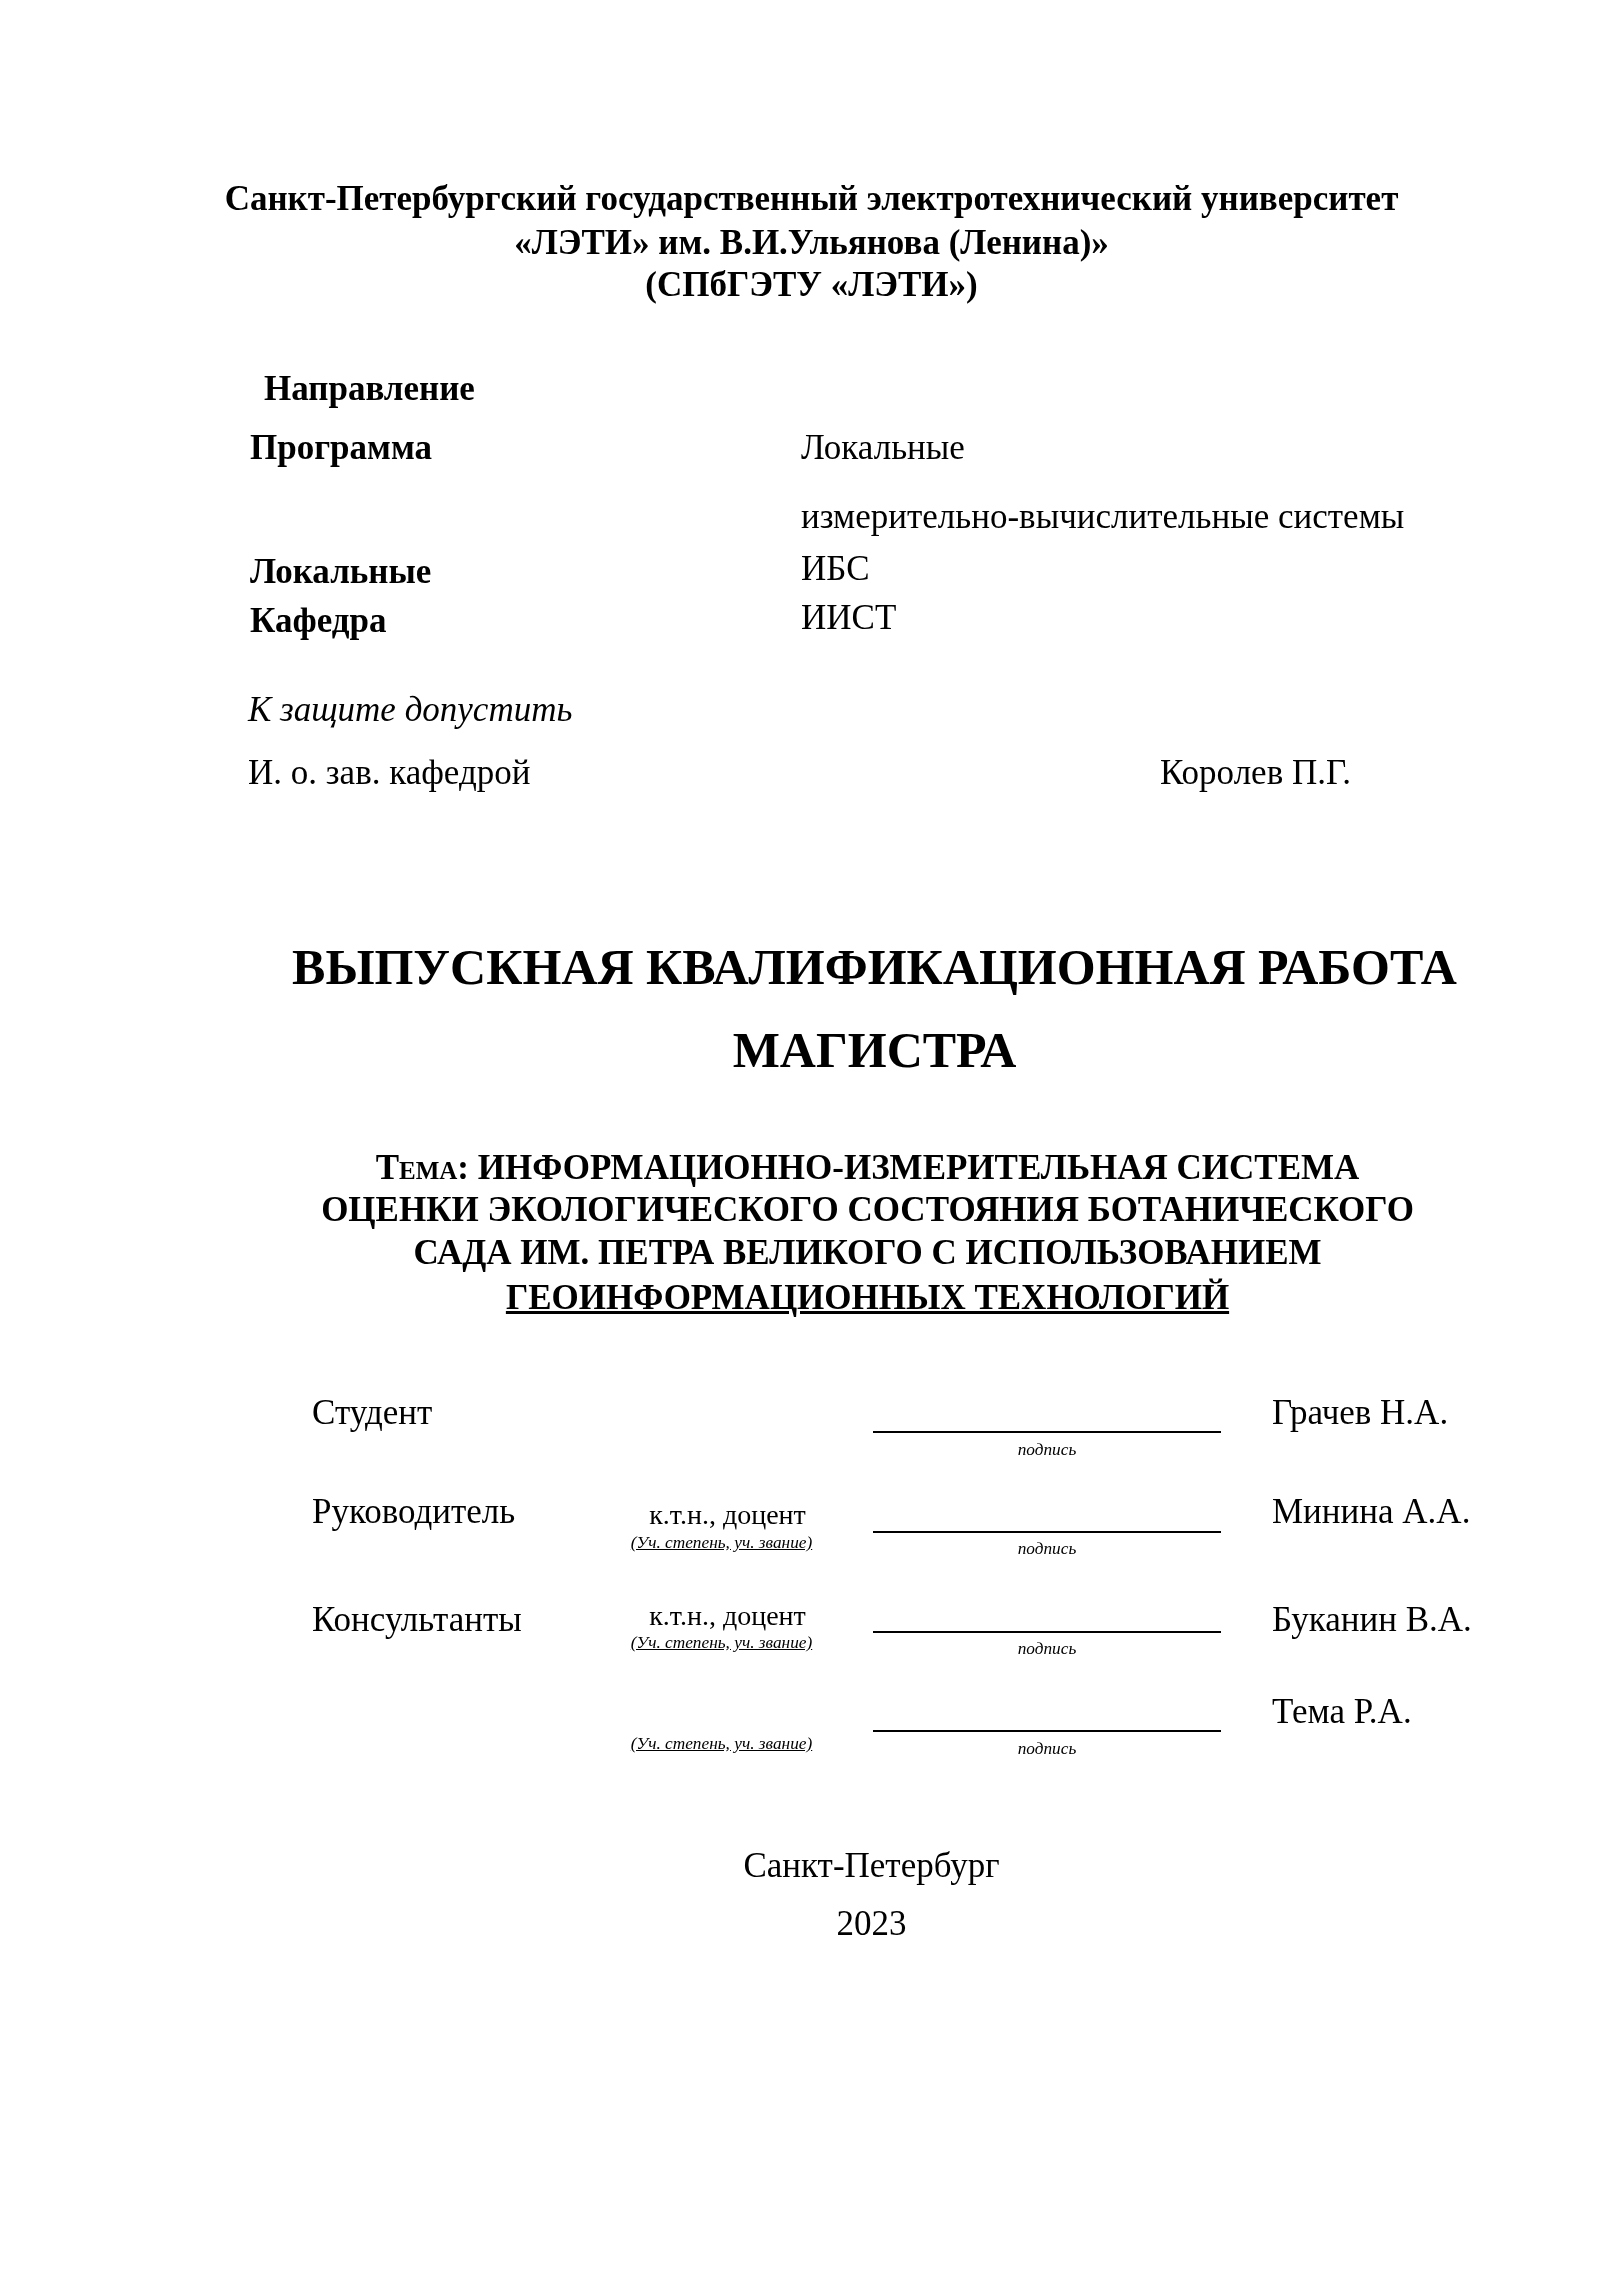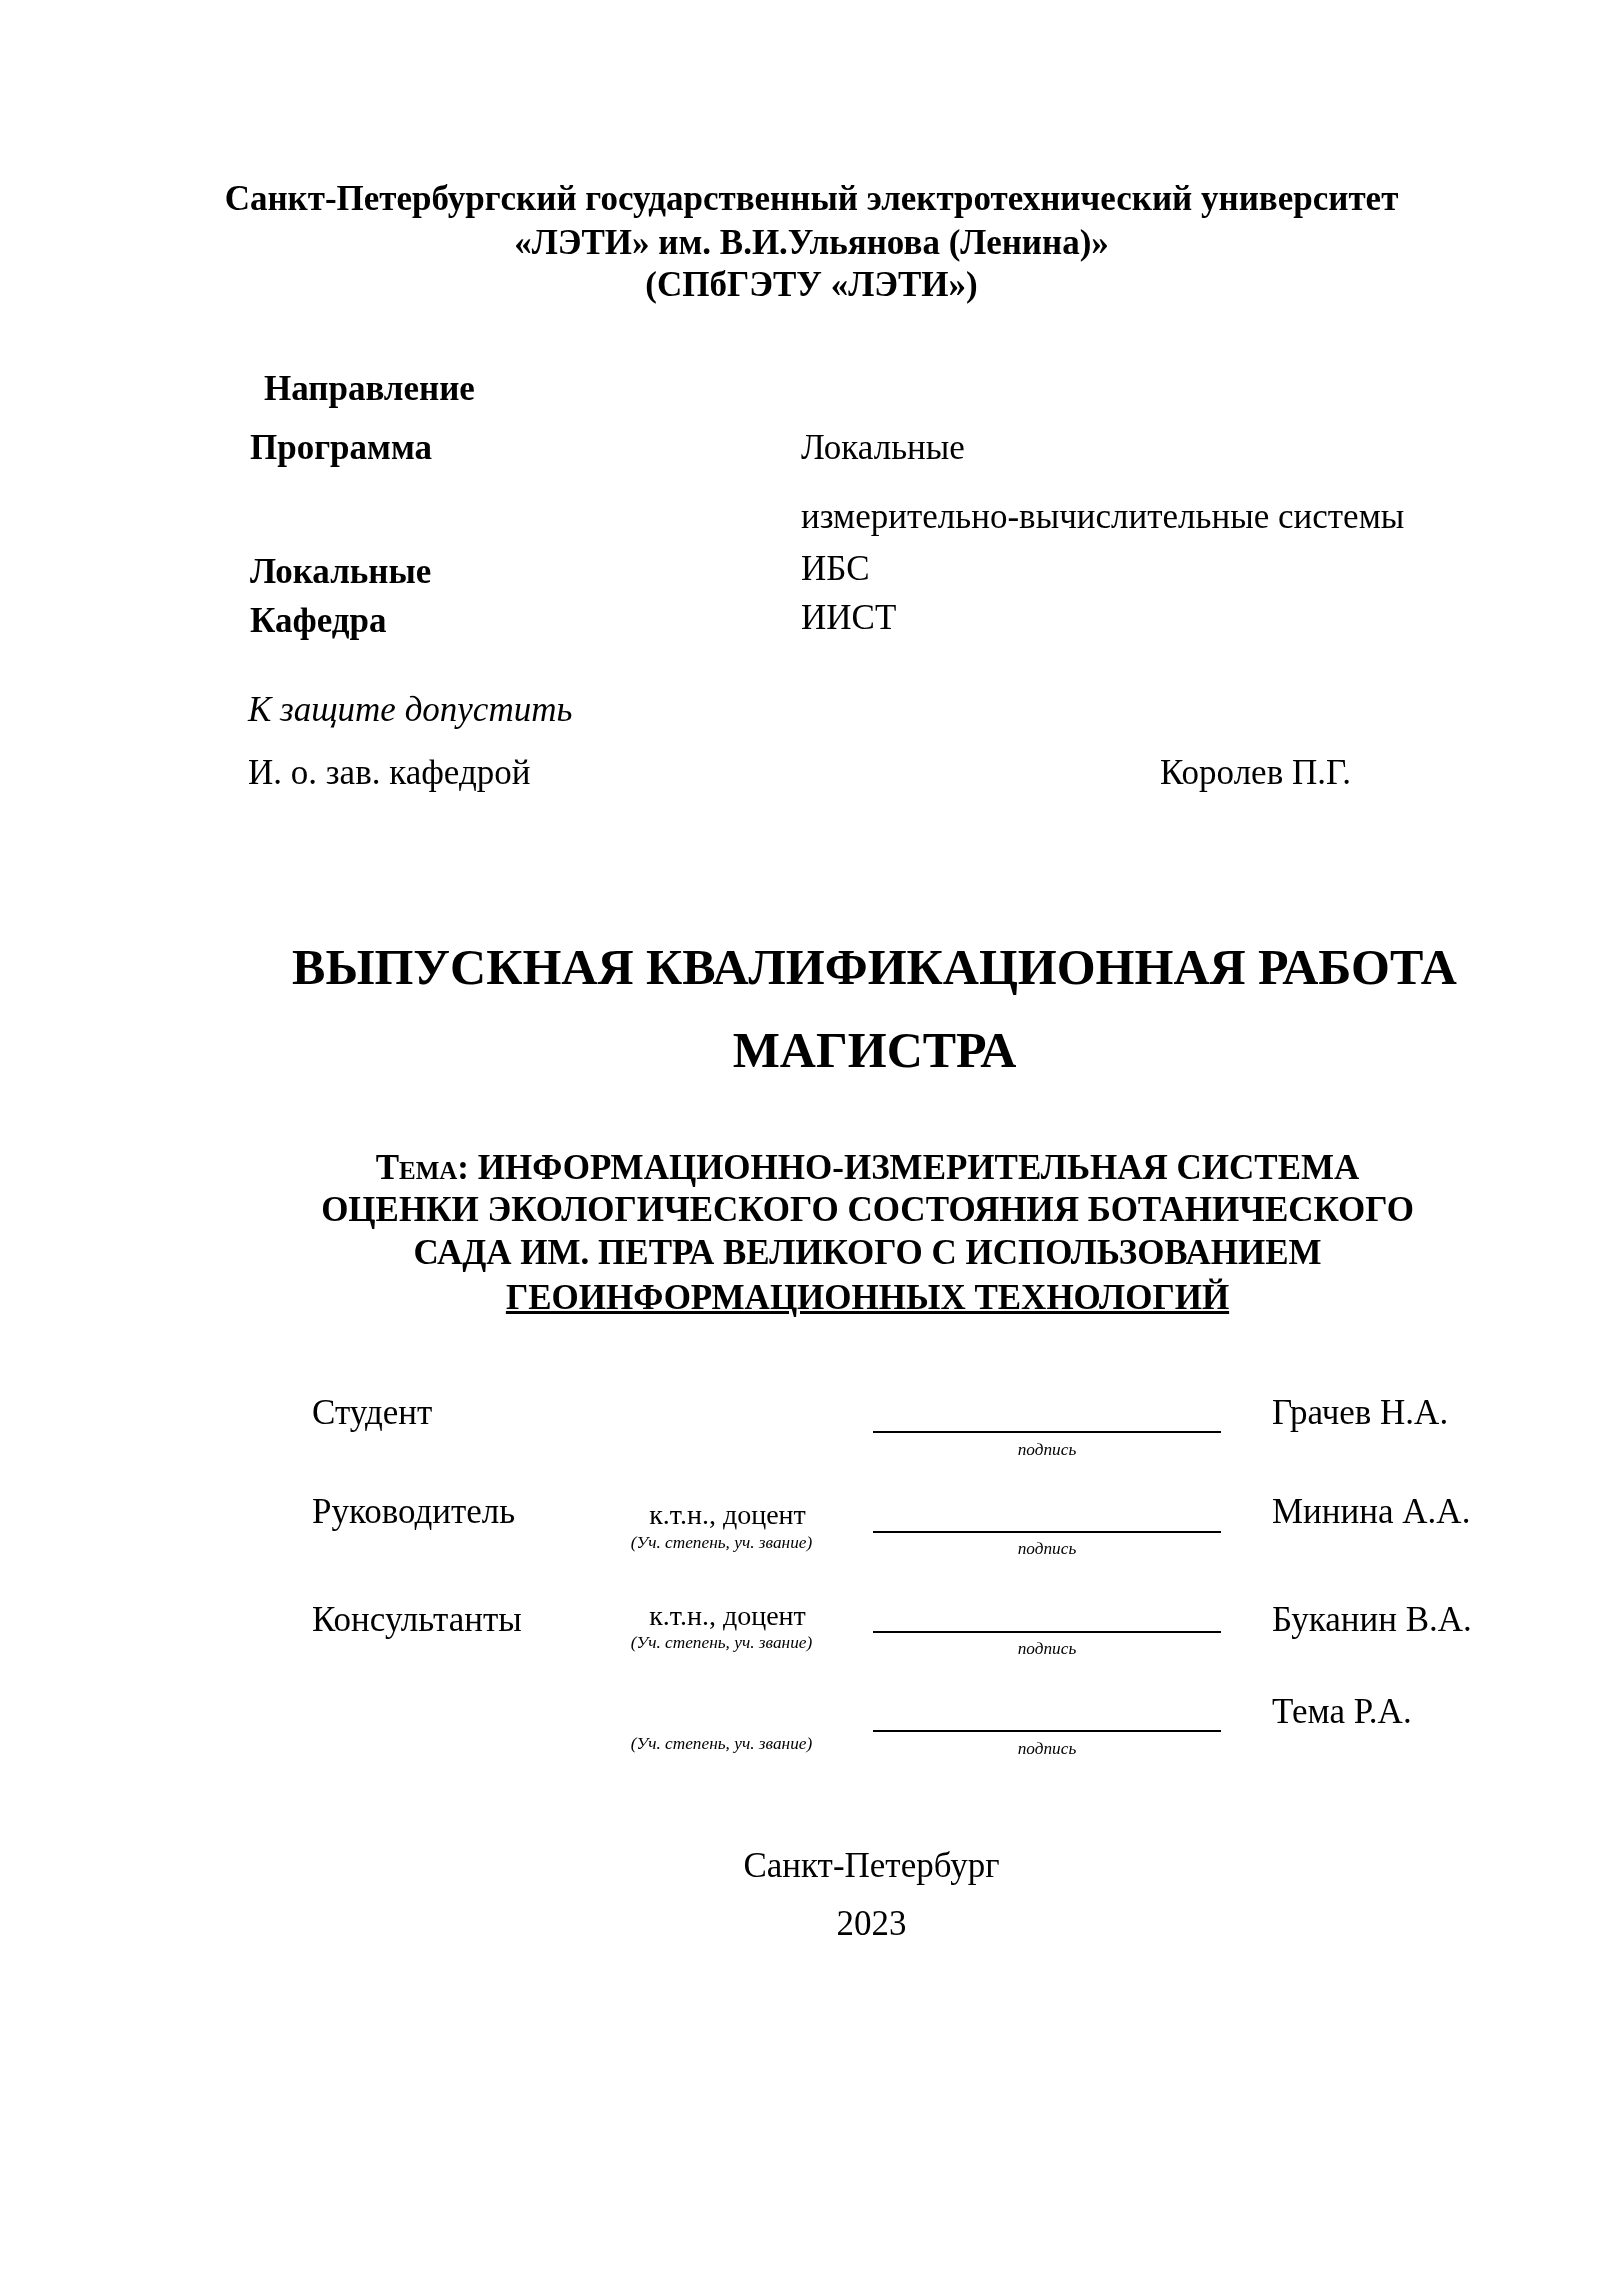--- a/index.html
+++ b/index.html
@@ -9,21 +9,21 @@
   .center { left: 0; width: 1623px; text-align: center; }
   .hdr { font-weight: bold; font-size: 35px; }
   .lbl { font-weight: bold; font-size: 35px; }
   .val { font-size: 35px; }
   .reg { font-size: 35px; }
   .ital { font-style: italic; }
   .title { font-weight: bold; font-size: 50px; }
   .topic { font-weight: bold; font-size: 35px; left: 251px; width: 1233px; text-align: center; }
   .sc { font-variant: small-caps; }
   .degree { font-size: 28px; width: 267px; text-align: center; }
-  .degree-note { font-size: 17.3px; font-style: italic; width: 267px; text-align: center; }
+  .degree-note { font-size: 17.3px; font-style: italic; width: 267px; text-align: center; text-decoration: underline; }
   .sigline { position: absolute; height: 0; border-top: 2.4px solid #000; width: 348px; left: 873px; }
   .signote { font-size: 17.3px; font-style: italic; width: 348px; text-align: center; left: 873px; }
 </style>
 </head>
 <body>
 
 <div class="abs center hdr" style="top:154px;margin-top:27px;">Санкт-Петербургский государственный электротехнический университет</div>
 <div class="abs center hdr" style="top:225px;">«ЛЭТИ» им. В.И.Ульянова (Ленина)»</div>
 <div class="abs center hdr" style="top:267px;">(СПбГЭТУ «ЛЭТИ»)</div>
 

